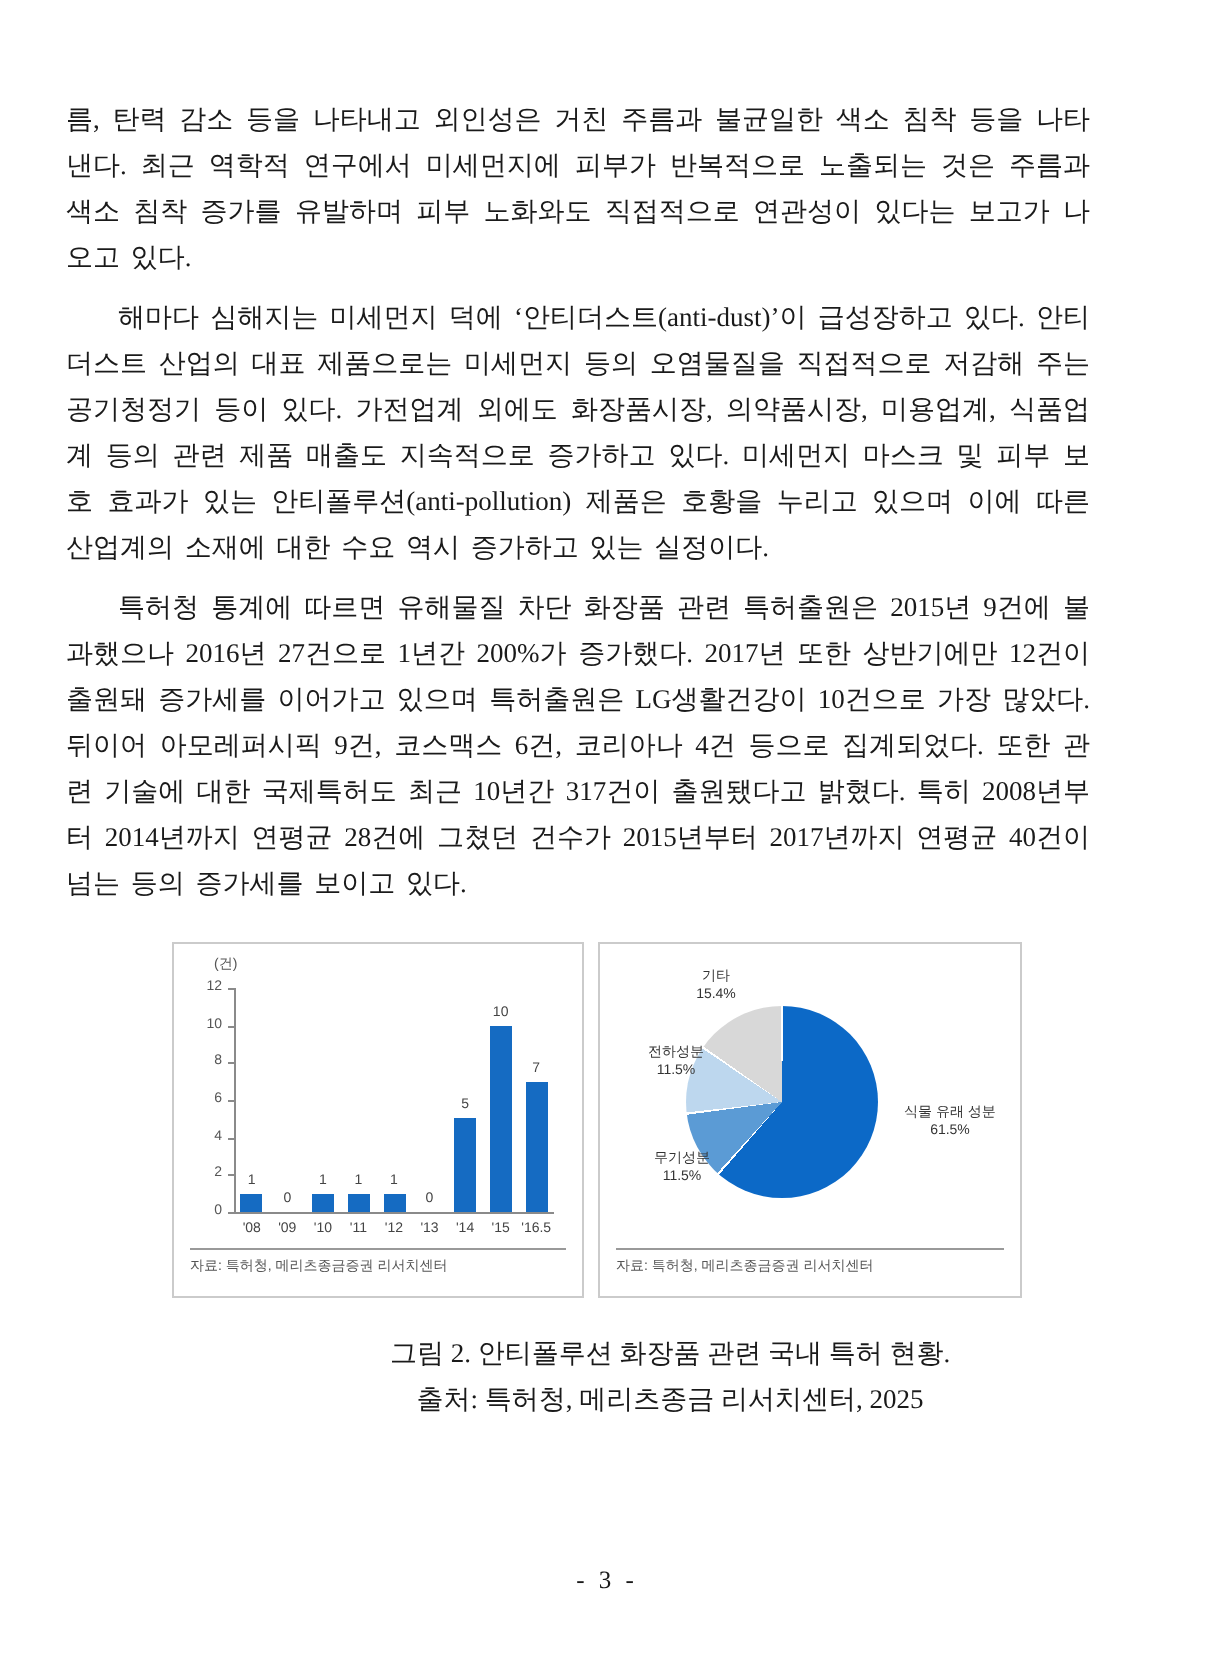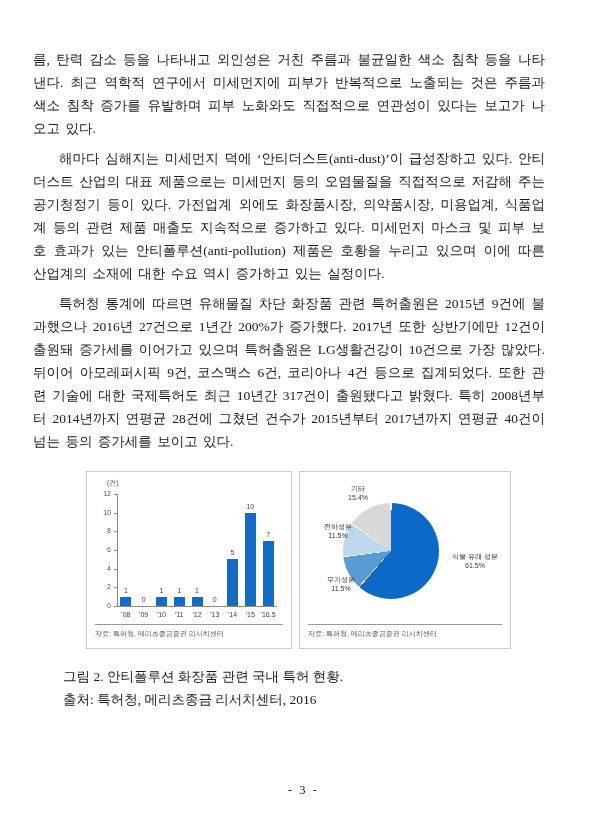--- a/index.html
+++ b/index.html
@@ -66,21 +66,21 @@
   .pie {
     position:absolute; left:35px; top:25px;
     width:96px; height:96px; border-radius:50%;
   }
   .pie-label {
     position:absolute; font-size:7px; color:#333; text-align:center; line-height:9px;
   }
 
   .caption {
     margin:16px 0 0 63px;
-    font-size:13.5px; line-height:23px; color:#1a1a1a;
+    font-size:13.5px; line-height:23px; color:#1a1a1a;text-align:center;
   }
   .page-number {
     position:absolute; left:0; right:0; bottom:32px;
     text-align:center; font-size:12.5px; color:#1a1a1a;
     letter-spacing:2px;
   }
 </style>
 </head>
 <body>
 
@@ -166,18 +166,18 @@
           </div>
         </div>
       <div class="src-divider"></div>
       <div class="src-text">자료: 특허청, 메리츠종금증권 리서치센터</div>
     </div>
 
   </div>
 
   <div class="caption">
     <div>그림 2. 안티폴루션 화장품 관련 국내 특허 현황.</div>
-    <div>출처: 특허청, 메리츠종금 리서치센터, 2016</div>
+    <div>출처: 특허청, 메리츠종금 리서치센터, 2025</div>
   </div>
 
   <div class="page-number">- 3 -</div>
 
 </div>
 
 </body></html>

